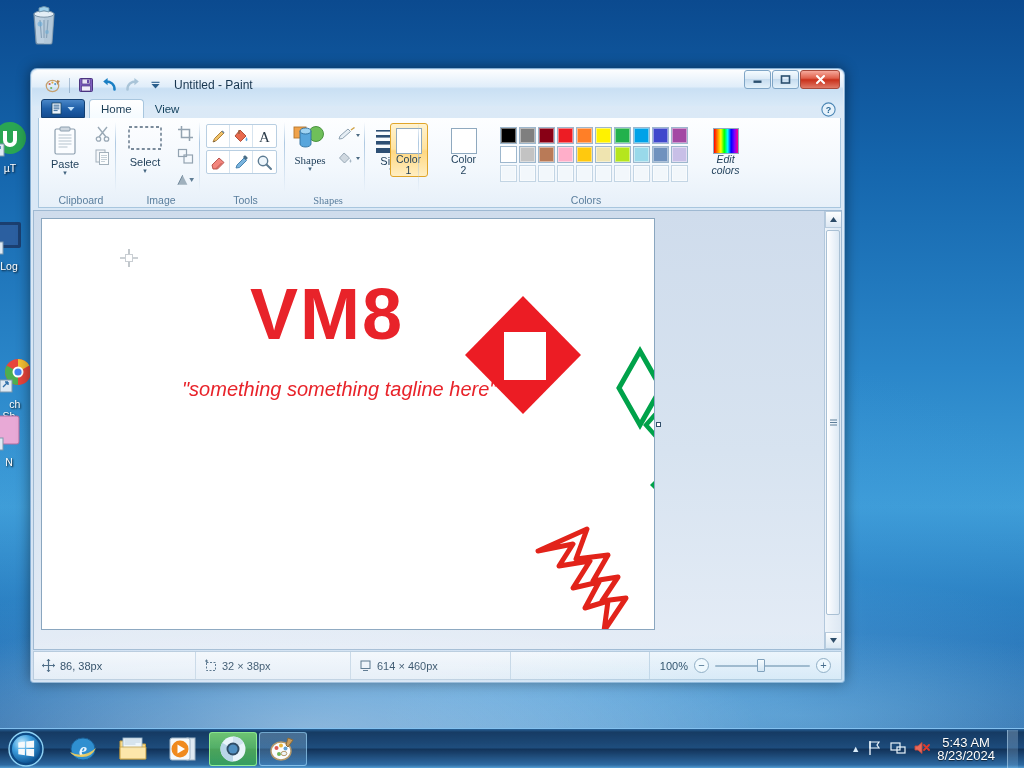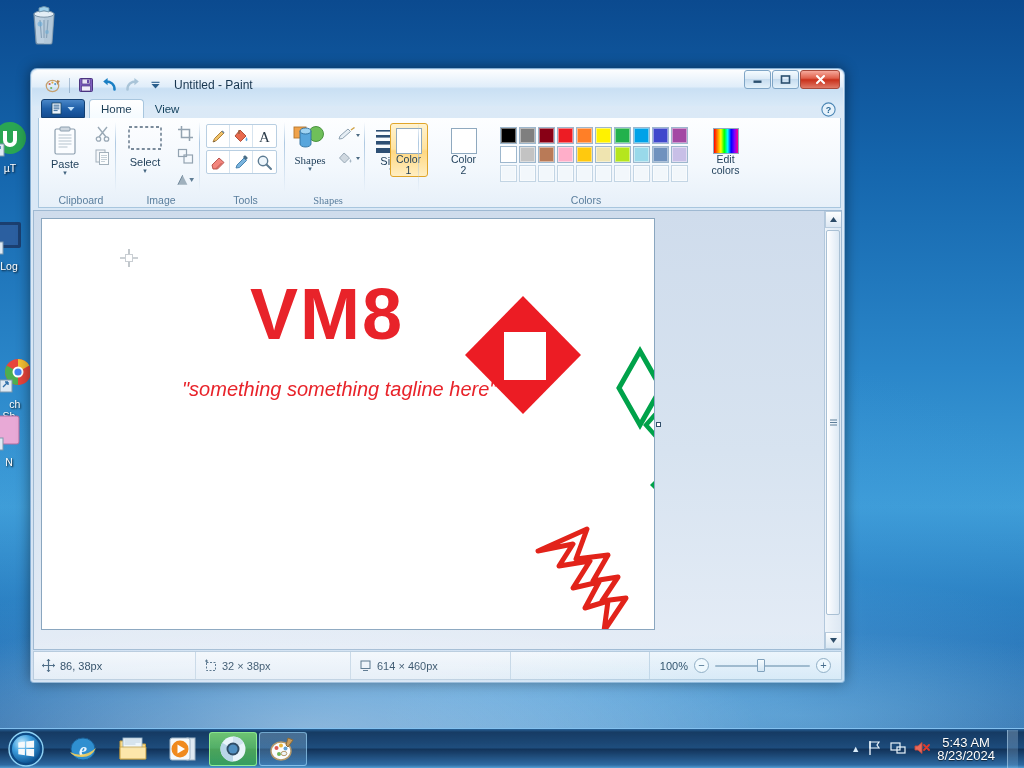--- a/index.html
+++ b/index.html
@@ -527,21 +527,21 @@
                 <div class="sw empty"></div>
                 <div class="sw empty"></div>
                 <div class="sw empty"></div>
                 <div class="sw empty"></div>
                 <div class="sw empty"></div>
                 <div class="sw empty"></div>
                 <div class="sw empty"></div>
               </div>
           </div>
 
-          <div class="colorbig" style="width:42px;">
+          <div class="colorbig" style="width:42px;font-style:italic;">
             <div class="colorchip" style="background:
                linear-gradient(90deg,#ff0000,#ff8000,#ffff00,#00ff00,#00ffff,#0000ff,#8000ff,#ff0080);"></div>
             <span class="lbl">Edit</span>
             <span class="lbl">colors</span>
           </div>
         </div>
         <div class="glabel" style="left:108px; right:auto; width:120px;">Colors</div>
       </div>
     </div>
 

